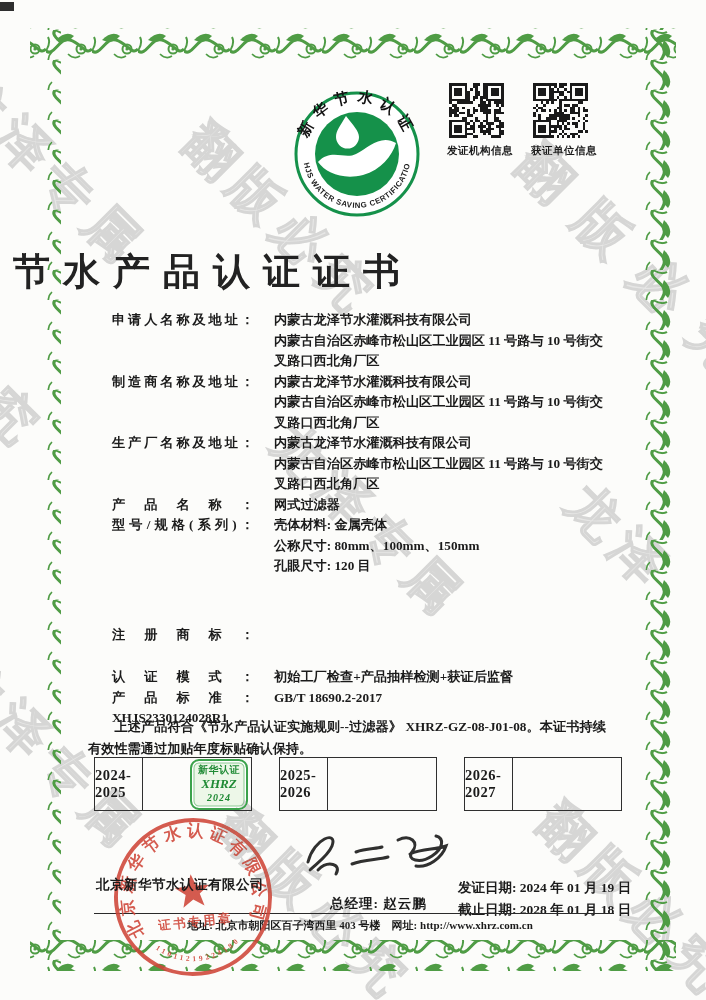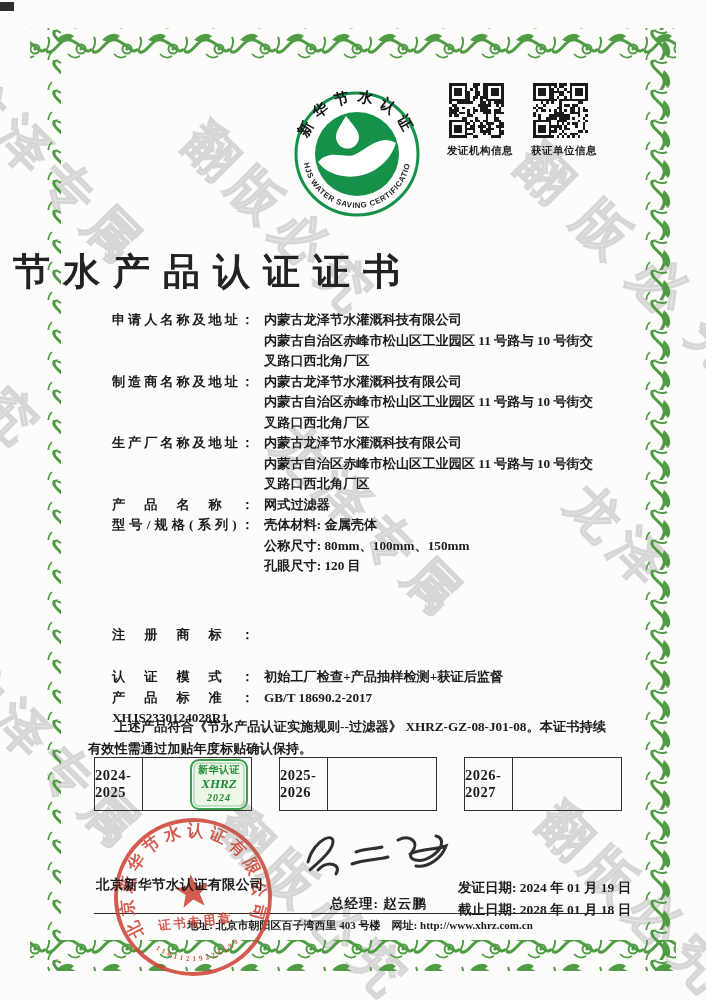--- a/index.html
+++ b/index.html
@@ -23,21 +23,21 @@
   .qr-label{font-size:10.5px;font-weight:bold;margin-top:6px;white-space:nowrap;letter-spacing:.5px;}
 
   .title{position:absolute;top:247px;left:0;width:100%;text-align:left;z-index:2;
          font-family:"Liberation Sans","DejaVu Sans",sans-serif;font-weight:900;
          font-size:37px;letter-spacing:13px;text-indent:13px;color:#222;}
 
   
   .fields{position:absolute;top:310px;left:112px;width:505px;z-index:2;
           font-size:13.2px;line-height:20.5px;font-weight:bold;}
   .frow{display:flex;align-items:flex-start;}
-  .flabel{flex:0 0 142px;width:142px;text-align:justify;text-align-last:justify;margin-right:10px;}
+  .flabel{flex:0 0 142px;width:142px;text-align:justify;text-align-last:justify;margin-right:20px;}
   .fvals{flex:1;}
   .gap-lg{margin-top:48px;justify-content:center;}
   .gap-md{margin-top:22px;}
 
   .statement{position:absolute;top:716px;left:88px;width:518px;z-index:2;
              font-size:13.2px;font-weight:bold;line-height:21.5px;text-indent:2em;text-align:justify;}
 
   
   .yearboxes{position:absolute;top:757px;left:94px;width:528px;height:54px;display:flex;gap:27px;z-index:2;}
   .ybox{flex:1;border:1.5px solid #2f2f2f;display:flex;background:transparent;}

